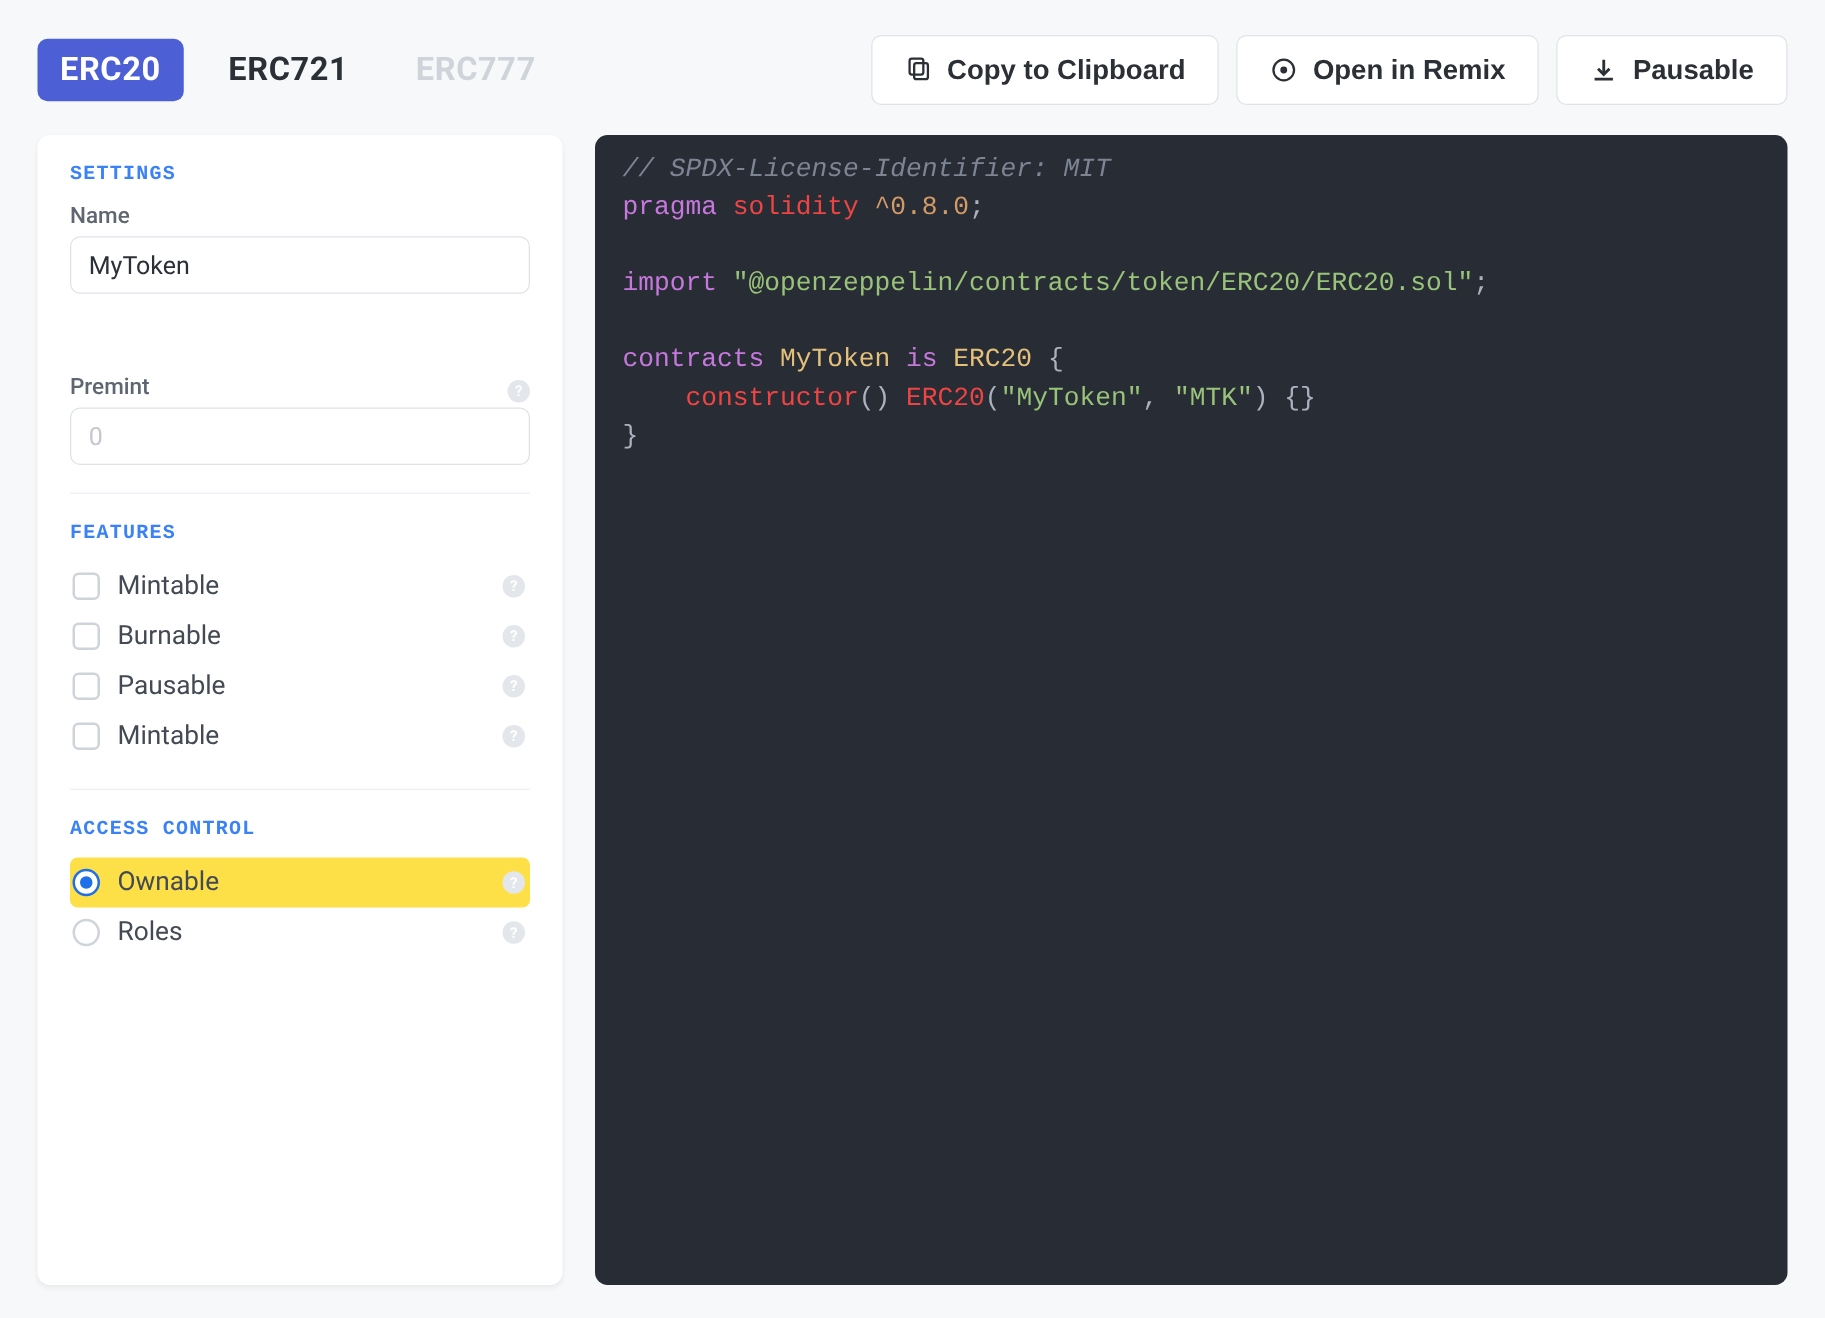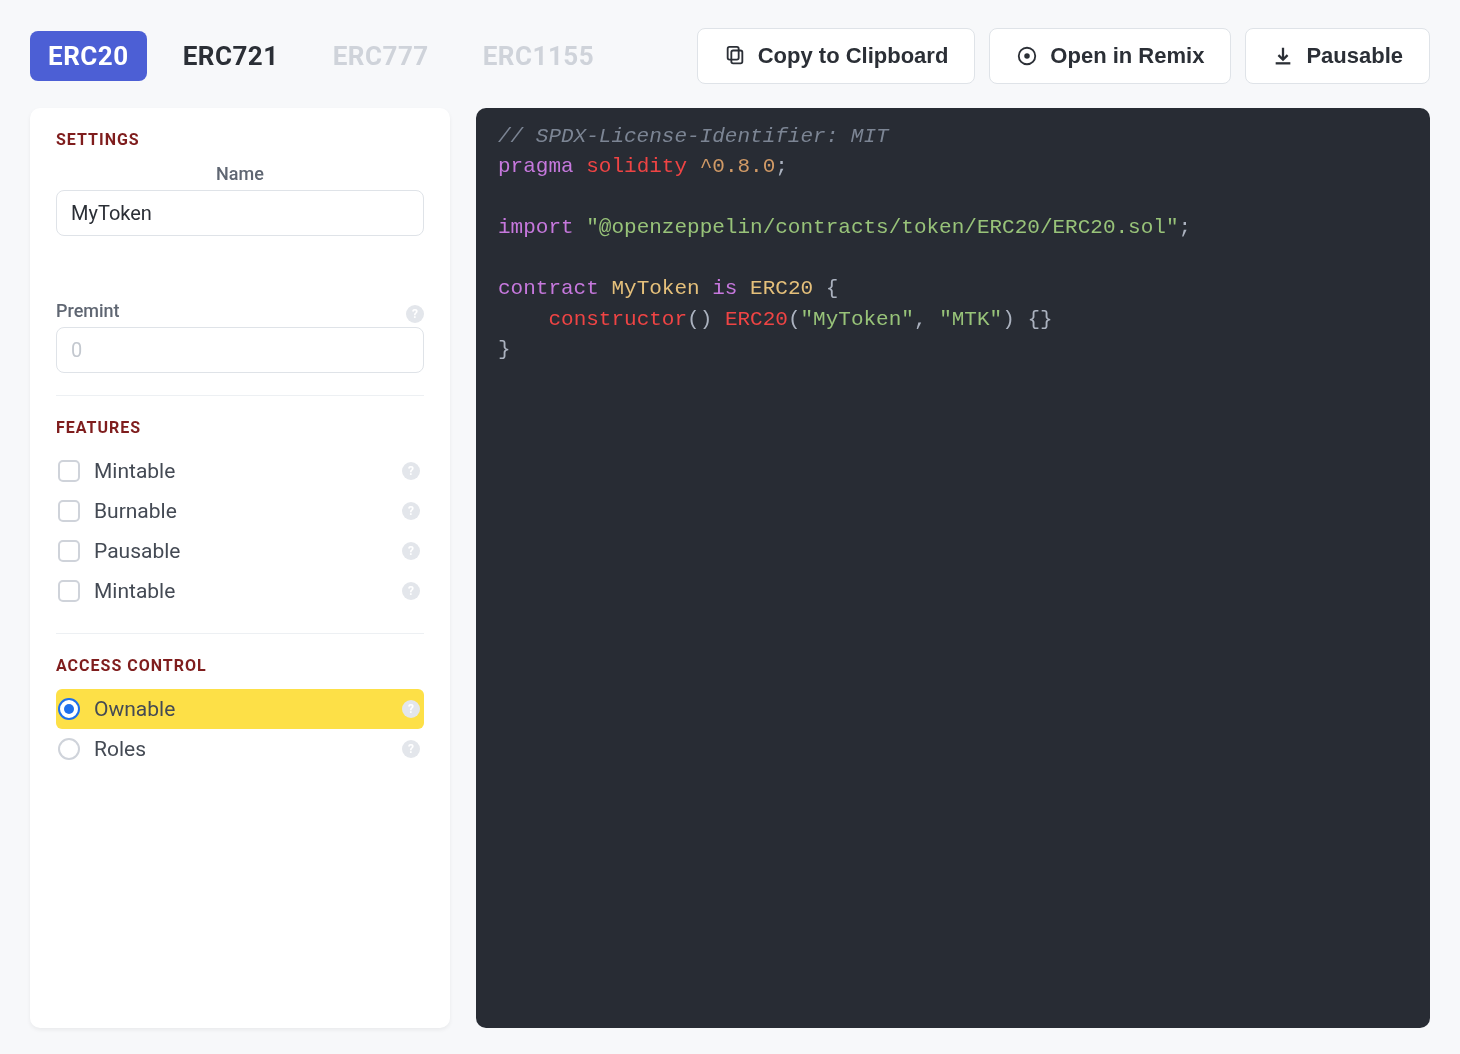--- a/index.html
+++ b/index.html
@@ -69,32 +69,33 @@
   .sidebar {
     width: 420px;
     background: #fff;
     border-radius: 10px;
     box-shadow: 0 2px 4px rgba(0,0,0,.06);
     padding: 22px 26px 26px 26px;
   }
   .section-title {
     font-size: 16px;
     font-weight: 700;
-    color: #7f1d1d;
+    color: #3b82f6;
     letter-spacing: 1px;
     text-transform: uppercase;
     margin-bottom: 14px;
+    font-family: Liberation Mono, monospace;
   }
   .row2 {
     display: flex;
     gap: 12px;
     margin-bottom: 16px;
   }
   .field { display:flex; flex-direction:column; }
-  .field-label { font-size: 18px; color:#5f6672; font-weight:500; margin-bottom:6px;text-align:center; }
+  .field-label { font-size: 18px; color:#5f6672; font-weight:500; margin-bottom:6px; }
   .input {
     border:1px solid #dfe3e8;
     border-radius:8px;
     padding:10px 14px;
     font-size:20px;
     color:#2b2f36;
     font-family: inherit;
     width:100%;
   }
   .input::placeholder { color:#c3c8cf; }
@@ -149,21 +150,20 @@
 </head>
 <body>
 
 <div class="app">
 
   <div class="topbar">
     <div class="tabs">
       <div class="tab tab-active">ERC20</div>
       <div class="tab">ERC721</div>
       <div class="tab tab-disabled">ERC777</div>
-      <div class="tab tab-disabled">ERC1155</div>
     </div>
 
     <div class="actions">
       <button class="btn">
         <span class="ic">
           <svg viewBox="0 0 24 24">
               <rect x="8" y="6" width="12" height="14" rx="2" fill="none" stroke="#2b2f36" stroke-width="2"></rect>
               <rect x="4" y="2" width="12" height="14" rx="2" fill="none" stroke="#2b2f36" stroke-width="2"></rect>
             </svg>
         </span>
@@ -264,19 +264,19 @@
         <span class="help-dot">?</span>
       </div>
 
     </div>
 
     <div class="code-pane"><span class="c-comment">// SPDX-License-Identifier: MIT</span>
 <span class="c-kw-purple">pragma</span> <span class="c-kw-blue">solidity</span> <span class="c-ver">^0.8.0</span><span class="c-default">;</span>
 
 <span class="c-kw-purple">import</span> <span class="c-str">"@openzeppelin/contracts/token/ERC20/ERC20.sol"</span><span class="c-default">;</span>
 
-<span class="c-kw-purple">contract</span> <span class="c-type">MyToken</span> <span class="c-kw-purple">is</span> <span class="c-type">ERC20</span> <span class="c-default">{</span>
+<span class="c-kw-purple">contracts</span> <span class="c-type">MyToken</span> <span class="c-kw-purple">is</span> <span class="c-type">ERC20</span> <span class="c-default">{</span>
     <span class="c-kw-blue">constructor</span><span class="c-default">()</span> <span class="c-kw-blue">ERC20</span><span class="c-default">(</span><span class="c-str">"MyToken"</span><span class="c-default">, </span><span class="c-str">"MTK"</span><span class="c-default">)</span> <span class="c-default">{}</span>
 <span class="c-default">}</span></div>
 
   </div>
 
 </div>
 
 </body></html>

